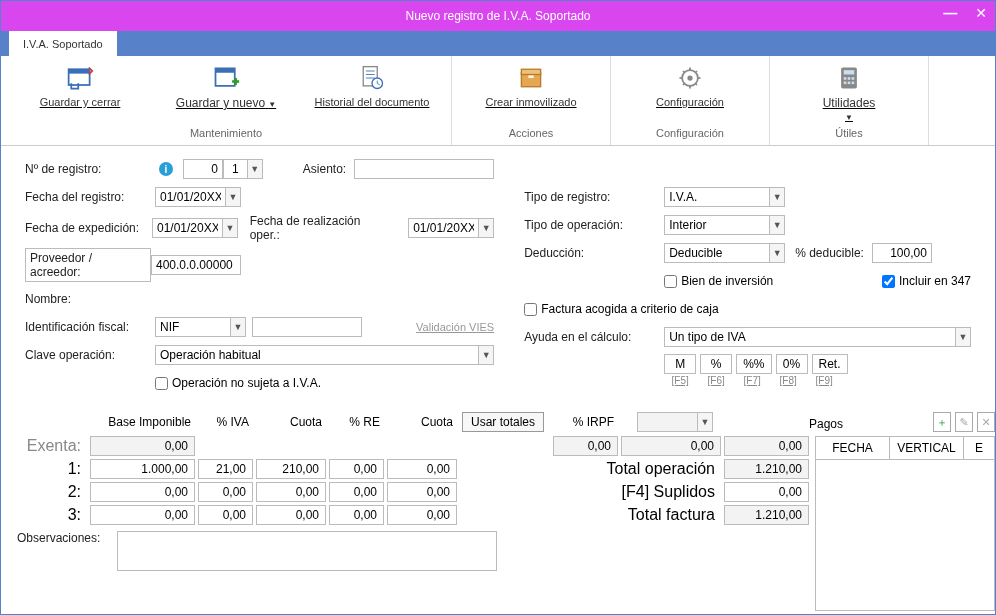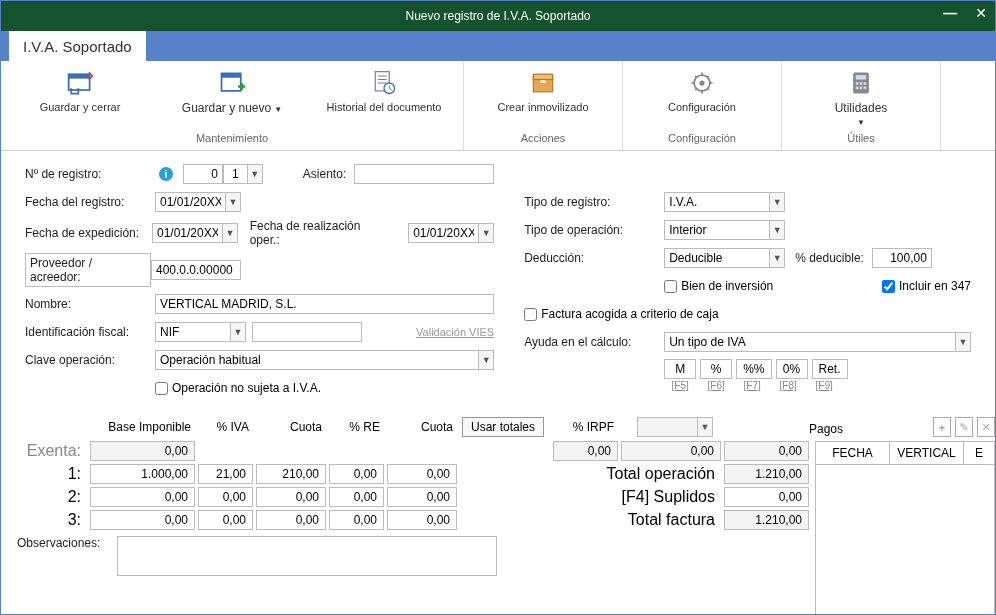--- a/index.html
+++ b/index.html
@@ -1,23 +1,23 @@
 <!DOCTYPE html>
 <html><head>
 <meta charset="utf-8">
 <style>
 * { box-sizing: border-box; margin: 0; padding: 0; font-family: "Segoe UI", Tahoma, sans-serif; font-size: 12px; }
 body { background: #fff; width: 996px; height: 615px; overflow: hidden; border: 1px solid #5781c9; }
-.titlebar { background: #14532d; color: #fff; height: 30px; display: flex; align-items: center; justify-content: center; position: relative; }
+.titlebar { background: #d946ef; color: #fff; height: 30px; display: flex; align-items: center; justify-content: center; position: relative; }
 .titlebar .winbtns { position: absolute; right: 8px; top: 4px; display: flex; gap: 18px; }
 .titlebar .winbtns span { cursor: pointer; font-size: 14px; }
-.tab { display: inline-block; background: #fff; color: #333; padding: 6px 14px; margin-left: 8px; margin-top: 0; border-top: 1px solid #fff; font-size: 15px; }
+.tab { display: inline-block; background: #fff; color: #333; padding: 6px 14px; margin-left: 8px; margin-top: 0; border-top: 1px solid #fff; font-size: 11px; }
 .ribbon { background: #fff; border-bottom: 1px solid #ccc; height: 90px; display: flex; }
 .ribgroup { display: flex; flex-direction: column; align-items: center; border-right: 1px solid #ddd; padding: 4px 8px; }
-.ribitems { display: flex; gap: 10px; flex: 1; align-items: flex-start; }
+.ribitems { display: flex; gap: 4px; flex: 1; align-items: flex-start; text-decoration: underline; }
 .ribitem { display: flex; flex-direction: column; align-items: center; padding: 2px 6px; cursor: pointer; text-align: center; line-height: 1.2; }
 .ribitem .icon { width: 32px; height: 32px; display: flex; align-items: center; justify-content: center; font-size: 22px; }
 .ribitem .lbl { font-size: 11px; color: #333; margin-top: 2px; }
 .ribgroup .gname { font-size: 11px; color: #666; padding-bottom: 2px; }
 .content { padding: 12px 24px; display: flex; gap: 30px; }
 .col { flex: 1; }
 .row { display: flex; align-items: center; margin-bottom: 6px; min-height: 22px; }
 .lbl { width: 130px; color: #222; font-size: 12px; }
 .lbl.short { width: auto; margin-right: 8px; }
 input[type=text], select { border: 1px solid #bbb; height: 20px; padding: 0 4px; font-size: 12px; background: #fff; }
@@ -205,21 +205,20 @@
           <input type="text" style="width: 70px;" value="01/01/20XX">
           <span class="ddcaret">▼</span>
         </div>
     </div>
     <div class="row">
       <span class="lbl" style="border:1px solid #bbb; padding:2px 4px; width:126px;">Proveedor / acreedor:</span>
       <input type="text" style="width: 90px;" value="400.0.0.00000">
     </div>
     <div class="row">
       <span class="lbl">Nombre:</span>
-      <input type="text" style="flex: 1 1 0%;" value="VERTICAL MADRID, S.L.">
     </div>
     <div class="row">
       <span class="lbl">Identificación fiscal:</span>
       <div class="dd">
           <input type="text" style="width: 75px;" value="NIF">
           <span class="ddcaret">▼</span>
         </div>
       <span style="width:6px;"></span>
       <input type="text" style="width: 110px;" value="">
       <span style="flex:1;"></span>

